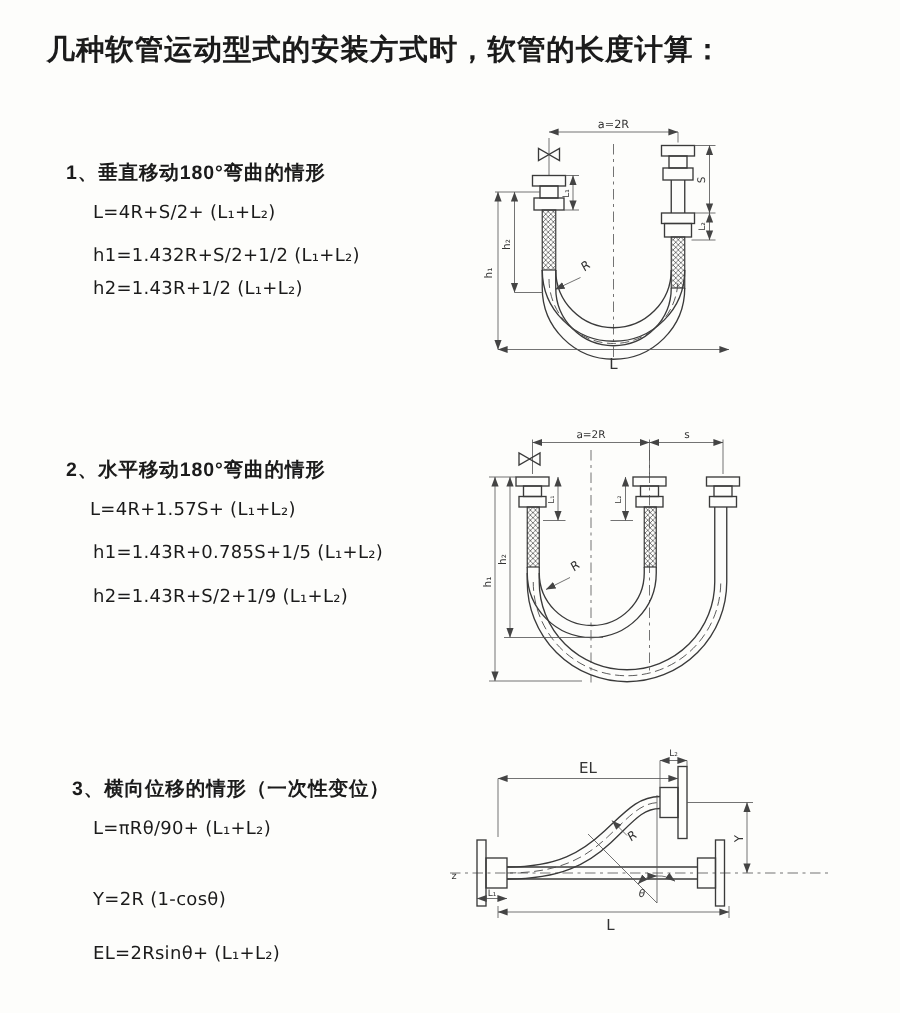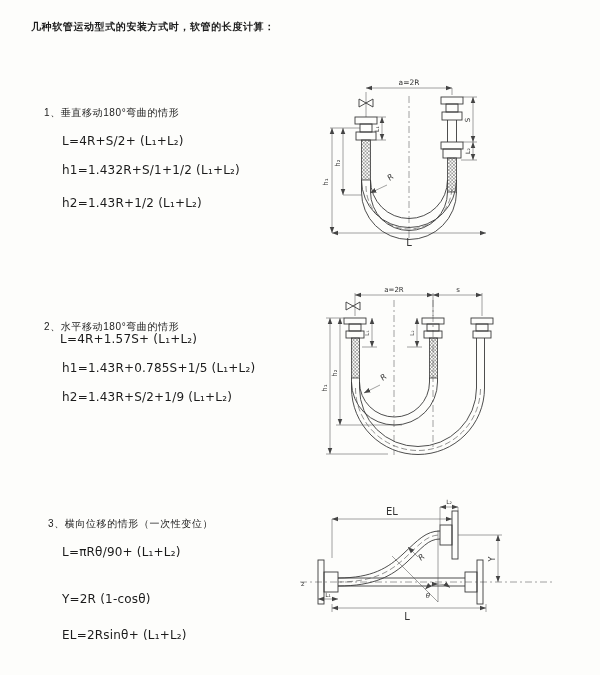--- a/index.html
+++ b/index.html
@@ -2,43 +2,43 @@
 <html><head>
 <meta charset="utf-8">
 <style>
   html,body{margin:0;padding:0;}
   body{
     width:600px;height:675px;position:relative;overflow:hidden;
     background:#fdfdfb;color:#1b1b1b;
     font-family:"Liberation Sans","DejaVu Sans",sans-serif;
   }
   .txt{position:absolute;white-space:nowrap;}
-  .title{font-size:10px;font-weight:bold;letter-spacing:.6px;}
-  .heading{font-size:10px;font-weight:normal;letter-spacing:.6px;}
+  .title{font-size:19px;font-weight:bold;letter-spacing:.6px;}
+  .heading{font-size:13px;font-weight:bold;letter-spacing:.6px;}
   .formula{font-size:12px;font-weight:normal;letter-spacing:.2px;
     font-family:"DejaVu Sans","Liberation Sans",sans-serif;}
   svg{position:absolute;left:0;top:0;}
   svg text{font-family:"DejaVu Sans","Liberation Sans",sans-serif;fill:#333;}
   .obj{stroke:#3a3a3a;stroke-width:.9;fill:none;}
   .thin{stroke:#555;stroke-width:.55;fill:none;}
   .dash{stroke:#555;stroke-width:.55;fill:none;stroke-dasharray:7 3 2 3;}
   .dash2{stroke:#4a4a4a;stroke-width:.6;fill:none;stroke-dasharray:6 3;}
   .braidbox{stroke:#3a3a3a;stroke-width:.8;}
 </style>
 </head>
 <body>
 
 <div class="txt title" style="left:31px;top:20px">几种软管运动型式的安装方式时，软管的长度计算：</div>
 
 <div class="txt heading" style="left:44px;top:106px">1、垂直移动180°弯曲的情形</div>
 <div class="txt formula" style="left:62px;top:134px">L=4R+S/2+ (L₁+L₂)</div>
-<div class="txt formula" style="left:62px;top:163px">h1=1.432R+S/1+1/2 (L₁+L₂)</div>
-<div class="txt formula" style="left:62px;top:196px">h2=1.43R+1/2 (L₁+L₂)</div>
-
-<div class="txt heading" style="left:44px;top:320px">2、水平移动180°弯曲的情形</div>
+<div class="txt formula" style="left:62px;top:163px">h1=1.432R+S/2+1/2 (L₁+L₂)</div>
+<div class="txt formula" style="left:62px;top:185px">h2=1.43R+1/2 (L₁+L₂)</div>
+
+<div class="txt heading" style="left:44px;top:304px">2、水平移动180°弯曲的情形</div>
 <div class="txt formula" style="left:60px;top:332px">L=4R+1.57S+ (L₁+L₂)</div>
 <div class="txt formula" style="left:62px;top:361px">h1=1.43R+0.785S+1/5 (L₁+L₂)</div>
 <div class="txt formula" style="left:62px;top:390px">h2=1.43R+S/2+1/9 (L₁+L₂)</div>
 
 <div class="txt heading" style="left:48px;top:517px">3、横向位移的情形（一次性变位）</div>
 <div class="txt formula" style="left:62px;top:545px">L=πRθ/90+ (L₁+L₂)</div>
 <div class="txt formula" style="left:62px;top:592px">Y=2R (1-cosθ)</div>
 <div class="txt formula" style="left:62px;top:628px">EL=2Rsinθ+ (L₁+L₂)</div>
 
 <svg width="600" height="675" viewBox="0 0 600 675">

